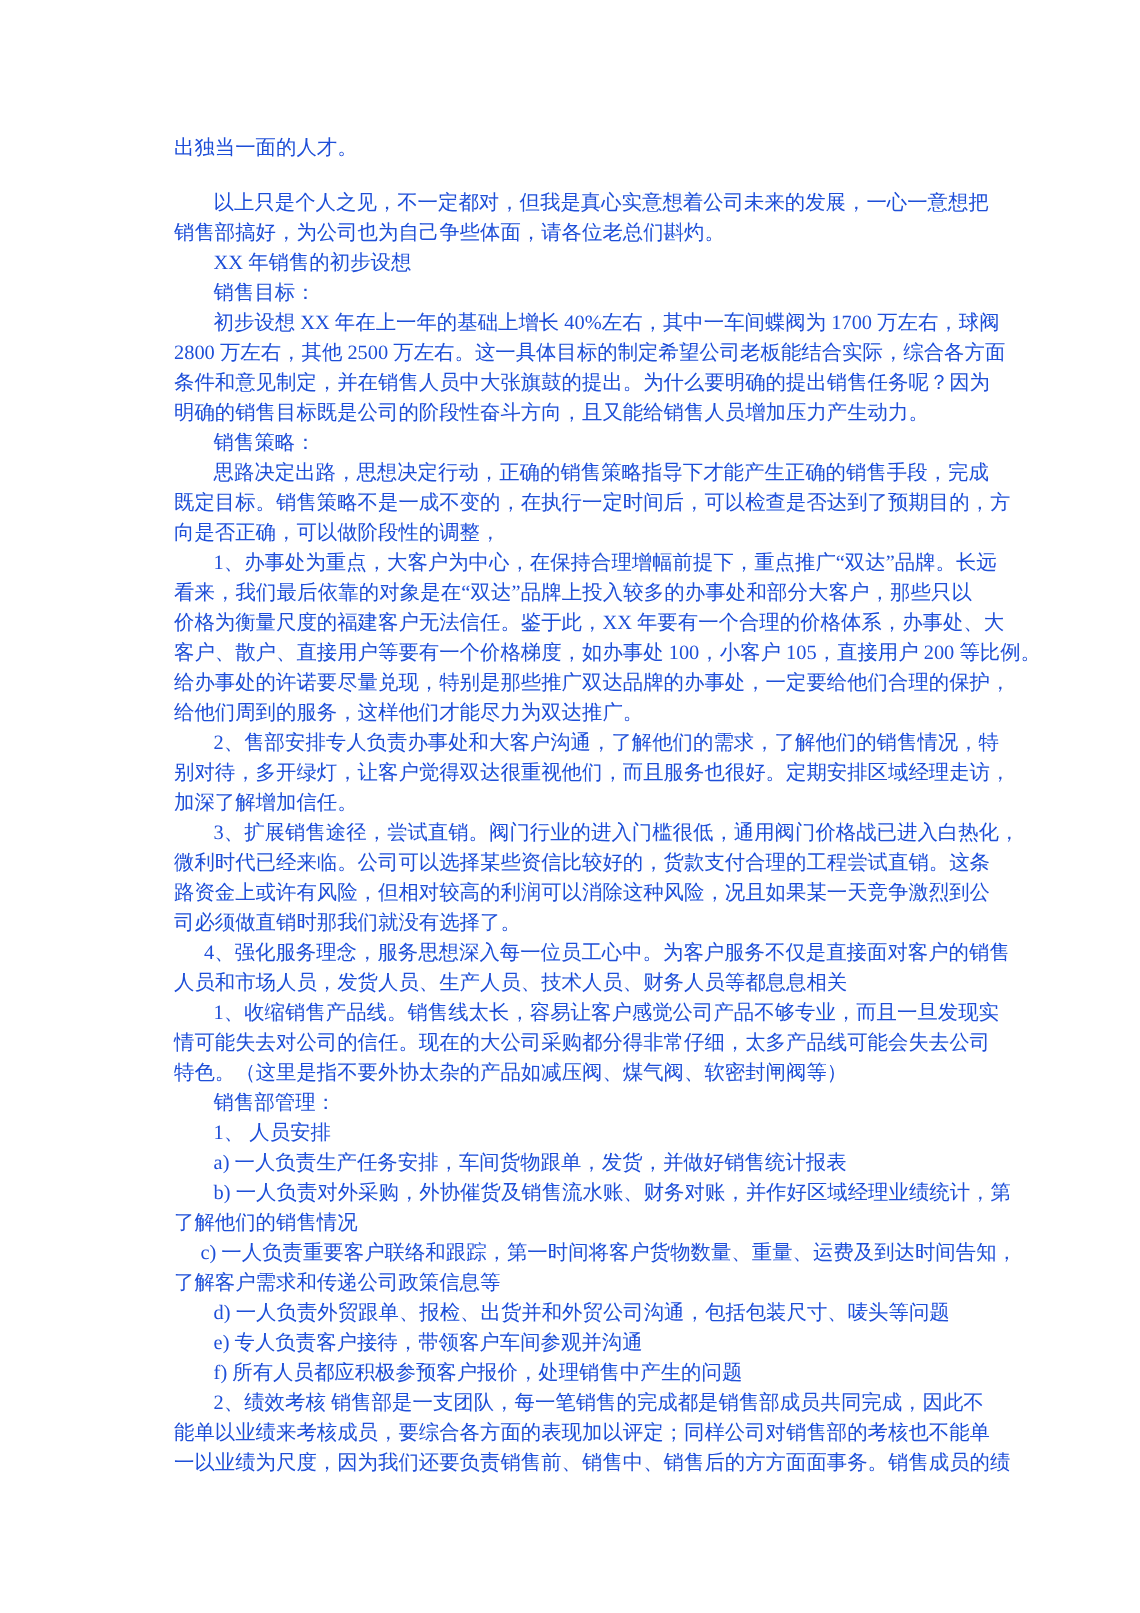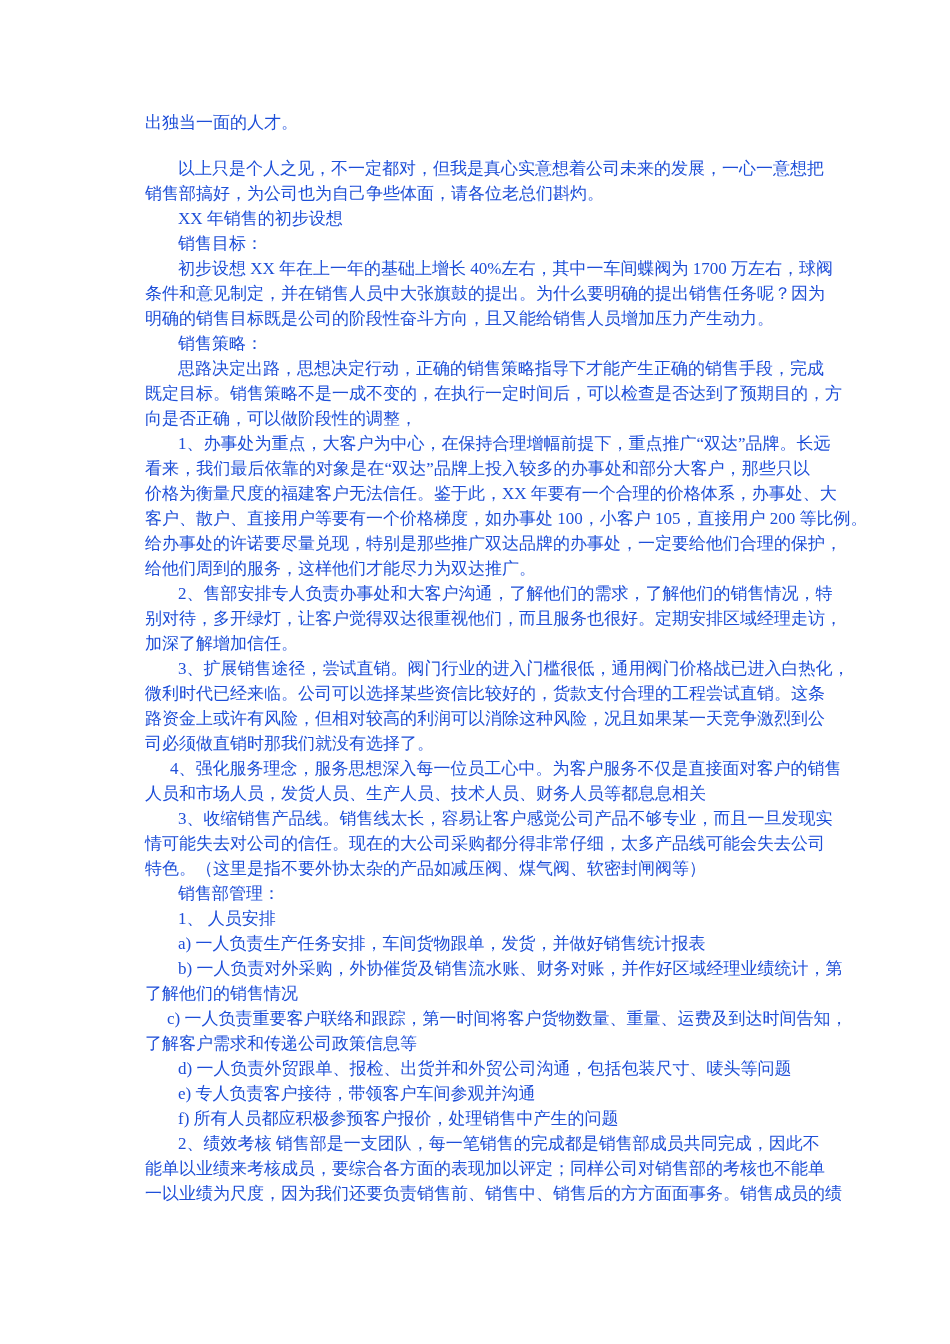--- a/index.html
+++ b/index.html
@@ -38,20 +38,21 @@
 <body>
 
 <div id="page">
   <div id="text-block" style="color: rgb(31, 31, 31);">
       <div class="doc-line" style="padding-left: 0px;">出独当一面的人才。</div>
       <div class="doc-line fill" style="padding-left: 33px; margin-top: 21px;">以上只是个人之见，不一定都对，但我是真心实意想着公司未来的发展，一心一意想把</div>
       <div class="doc-line" style="padding-left: 0px;">销售部搞好，为公司也为自己争些体面，请各位老总们斟灼。</div>
       <div class="doc-line" style="padding-left: 33px;">XX 年销售的初步设想</div>
       <div class="doc-line" style="padding-left: 33px;">销售目标：</div>
       <div class="doc-line fill" style="padding-left: 33px;">初步设想 XX 年在上一年的基础上增长 40%左右，其中一车间蝶阀为 1700 万左右，球阀</div>
+      <div class="doc-line fill" style="padding-left: 0px;">2800 万左右，其他 2500 万左右。这一具体目标的制定希望公司老板能结合实际，综合各方面</div>
       <div class="doc-line fill" style="padding-left: 0px;">条件和意见制定，并在销售人员中大张旗鼓的提出。为什么要明确的提出销售任务呢？因为</div>
       <div class="doc-line" style="padding-left: 0px;">明确的销售目标既是公司的阶段性奋斗方向，且又能给销售人员增加压力产生动力。</div>
       <div class="doc-line" style="padding-left: 33px;">销售策略：</div>
       <div class="doc-line fill" style="padding-left: 33px;">思路决定出路，思想决定行动，正确的销售策略指导下才能产生正确的销售手段，完成</div>
       <div class="doc-line fill" style="padding-left: 0px;">既定目标。销售策略不是一成不变的，在执行一定时间后，可以检查是否达到了预期目的，方</div>
       <div class="doc-line" style="padding-left: 0px;">向是否正确，可以做阶段性的调整，</div>
       <div class="doc-line fill" style="padding-left: 33px;">1、办事处为重点，大客户为中心，在保持合理增幅前提下，重点推广“双达”品牌。长远</div>
       <div class="doc-line fill" style="padding-left: 0px;">看来，我们最后依靠的对象是在“双达”品牌上投入较多的办事处和部分大客户，那些只以</div>
       <div class="doc-line fill" style="padding-left: 0px;">价格为衡量尺度的福建客户无法信任。鉴于此，XX 年要有一个合理的价格体系，办事处、大</div>
       <div class="doc-line fill" style="padding-left: 0px;">客户、散户、直接用户等要有一个价格梯度，如办事处 100，小客户 105，直接用户 200 等比例。</div>
@@ -59,21 +60,21 @@
       <div class="doc-line" style="padding-left: 0px;">给他们周到的服务，这样他们才能尽力为双达推广。</div>
       <div class="doc-line fill" style="padding-left: 33px;">2、售部安排专人负责办事处和大客户沟通，了解他们的需求，了解他们的销售情况，特</div>
       <div class="doc-line fill" style="padding-left: 0px;">别对待，多开绿灯，让客户觉得双达很重视他们，而且服务也很好。定期安排区域经理走访，</div>
       <div class="doc-line" style="padding-left: 0px;">加深了解增加信任。</div>
       <div class="doc-line fill" style="padding-left: 33px;">3、扩展销售途径，尝试直销。阀门行业的进入门槛很低，通用阀门价格战已进入白热化，</div>
       <div class="doc-line fill" style="padding-left: 0px;">微利时代已经来临。公司可以选择某些资信比较好的，货款支付合理的工程尝试直销。这条</div>
       <div class="doc-line fill" style="padding-left: 0px;">路资金上或许有风险，但相对较高的利润可以消除这种风险，况且如果某一天竞争激烈到公</div>
       <div class="doc-line" style="padding-left: 0px;">司必须做直销时那我们就没有选择了。</div>
       <div class="doc-line fill" style="padding-left: 25px;">4、强化服务理念，服务思想深入每一位员工心中。为客户服务不仅是直接面对客户的销售</div>
       <div class="doc-line" style="padding-left: 0px;">人员和市场人员，发货人员、生产人员、技术人员、财务人员等都息息相关</div>
-      <div class="doc-line fill" style="padding-left: 33px;">3、收缩销售产品线。销售线太长，容易让客户感觉公司产品不够专业，而且一旦发现实</div>
+      <div class="doc-line fill" style="padding-left: 33px;">1、收缩销售产品线。销售线太长，容易让客户感觉公司产品不够专业，而且一旦发现实</div>
       <div class="doc-line fill" style="padding-left: 0px;">情可能失去对公司的信任。现在的大公司采购都分得非常仔细，太多产品线可能会失去公司</div>
       <div class="doc-line" style="padding-left: 0px;">特色。（这里是指不要外协太杂的产品如减压阀、煤气阀、软密封闸阀等）</div>
       <div class="doc-line" style="padding-left: 33px;">销售部管理：</div>
       <div class="doc-line" style="padding-left: 33px;">1、 人员安排</div>
       <div class="doc-line" style="padding-left: 33px;">a) 一人负责生产任务安排，车间货物跟单，发货，并做好销售统计报表</div>
       <div class="doc-line fill" style="padding-left: 33px;">b) 一人负责对外采购，外协催货及销售流水账、财务对账，并作好区域经理业绩统计，第</div>
       <div class="doc-line" style="padding-left: 0px;">了解他们的销售情况</div>
       <div class="doc-line fill" style="padding-left: 22px;">c) 一人负责重要客户联络和跟踪，第一时间将客户货物数量、重量、运费及到达时间告知，</div>
       <div class="doc-line" style="padding-left: 0px;">了解客户需求和传递公司政策信息等</div>
       <div class="doc-line" style="padding-left: 33px;">d) 一人负责外贸跟单、报检、出货并和外贸公司沟通，包括包装尺寸、唛头等问题</div>

